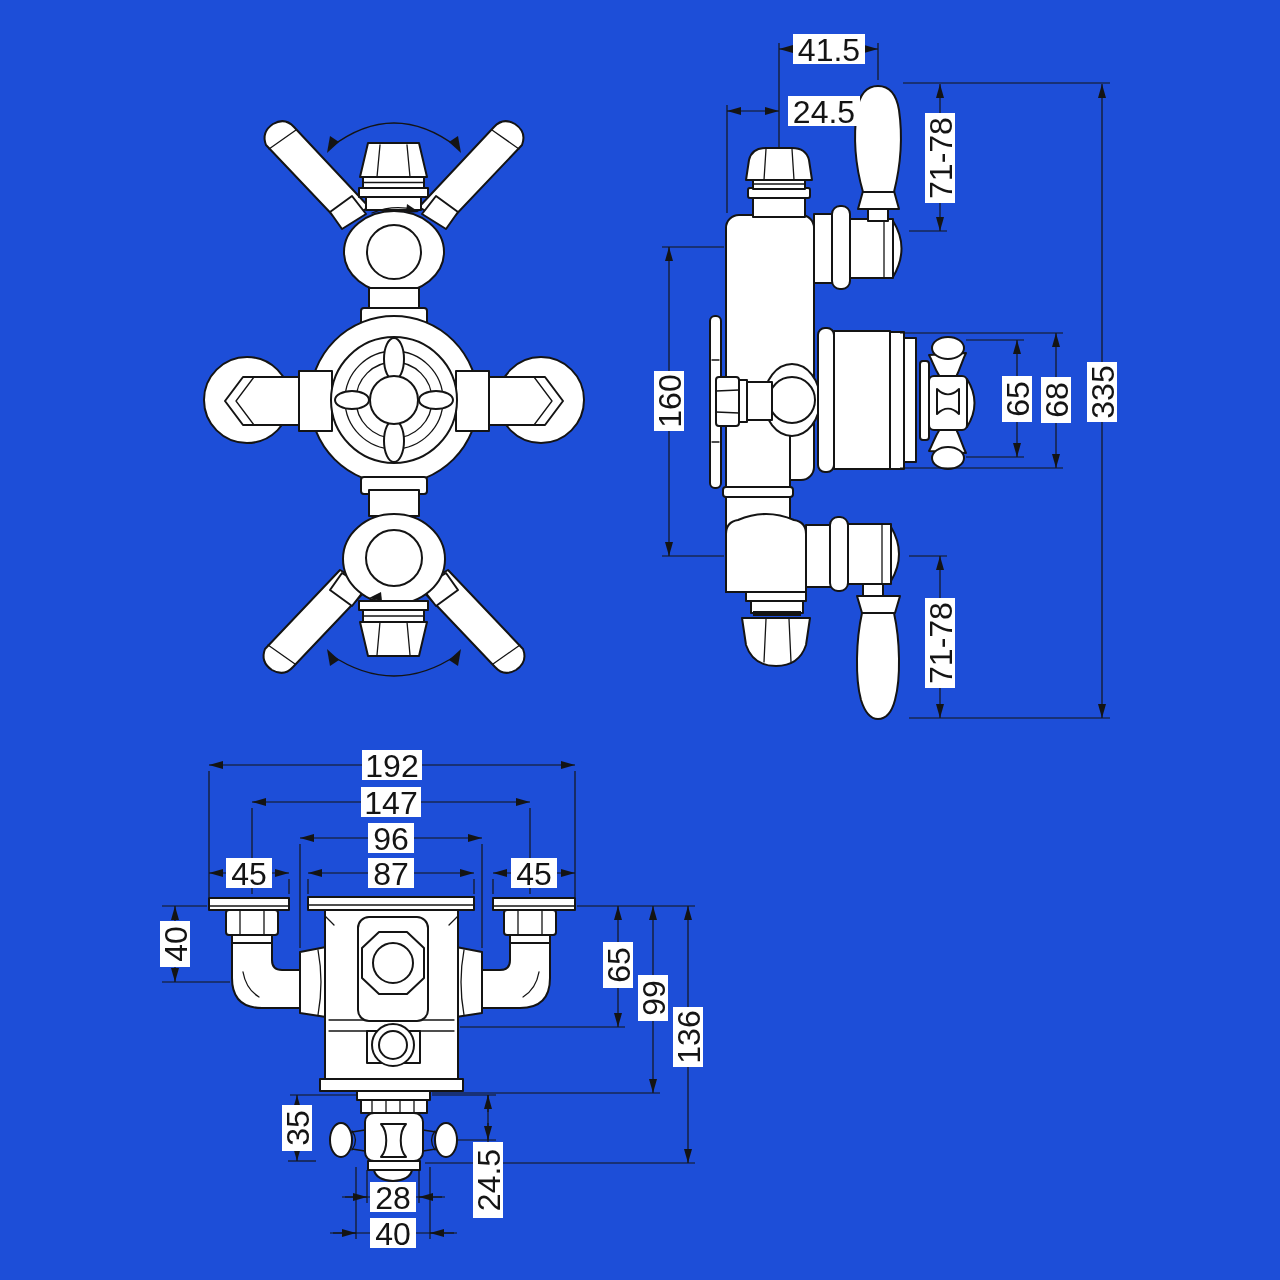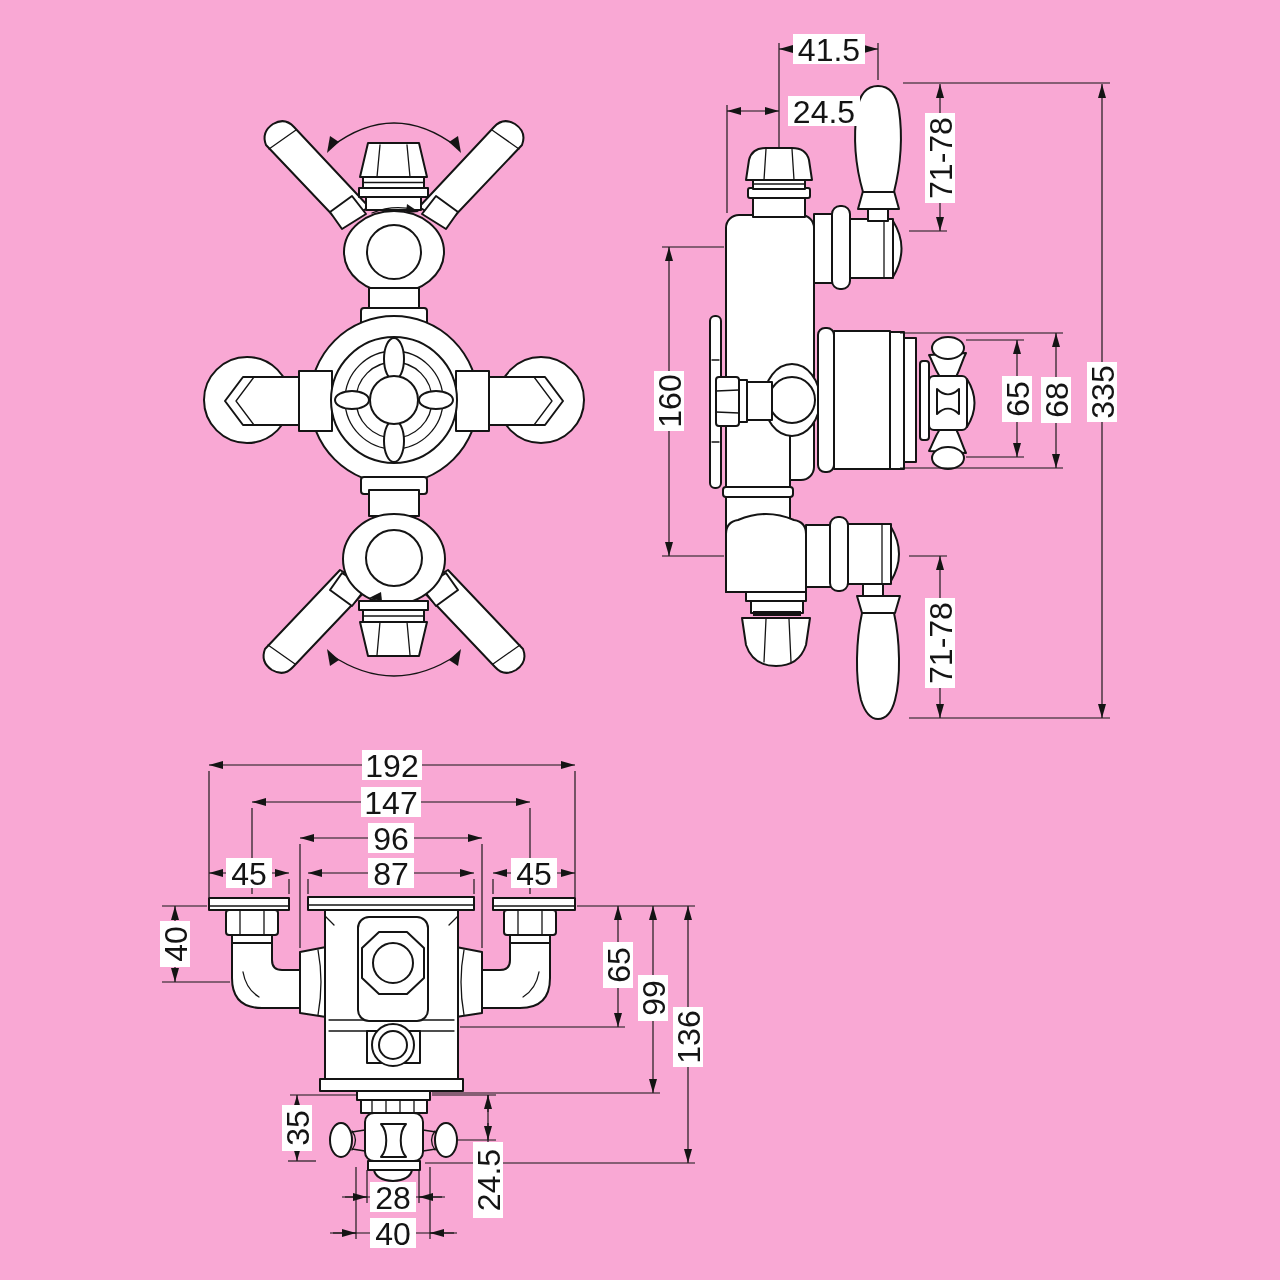--- a/index.html
+++ b/index.html
@@ -1,16 +1,16 @@
 <!DOCTYPE html>
 <html><head>
 <meta charset="utf-8">
 <style>
   html,body { margin:0; padding:0; background:#ffffff; }
-  .canvas { width:1280px; height:1280px; position:relative; background:#f9a8d4; overflow:hidden; }
+  .canvas { width:1280px; height:1280px; position:relative; background:#1d4ed8; overflow:hidden; }
   svg { display:block; }
   .o  { fill:#ffffff; stroke:#141414; stroke-width:2; stroke-linejoin:round; stroke-linecap:round; }
   .tn { fill:none; stroke:#141414; stroke-width:1.3; stroke-linejoin:round; stroke-linecap:round; }
   .dm { fill:none; stroke:#141414; stroke-width:1.15; }
   .bg { fill:#ffffff; stroke:none; }
   text { font-family:"Liberation Sans", sans-serif; font-size:32px; fill:#141414; }
   .dimtxt { text-anchor:middle; dominant-baseline:central; }
 </style>
 </head>
 <body>

